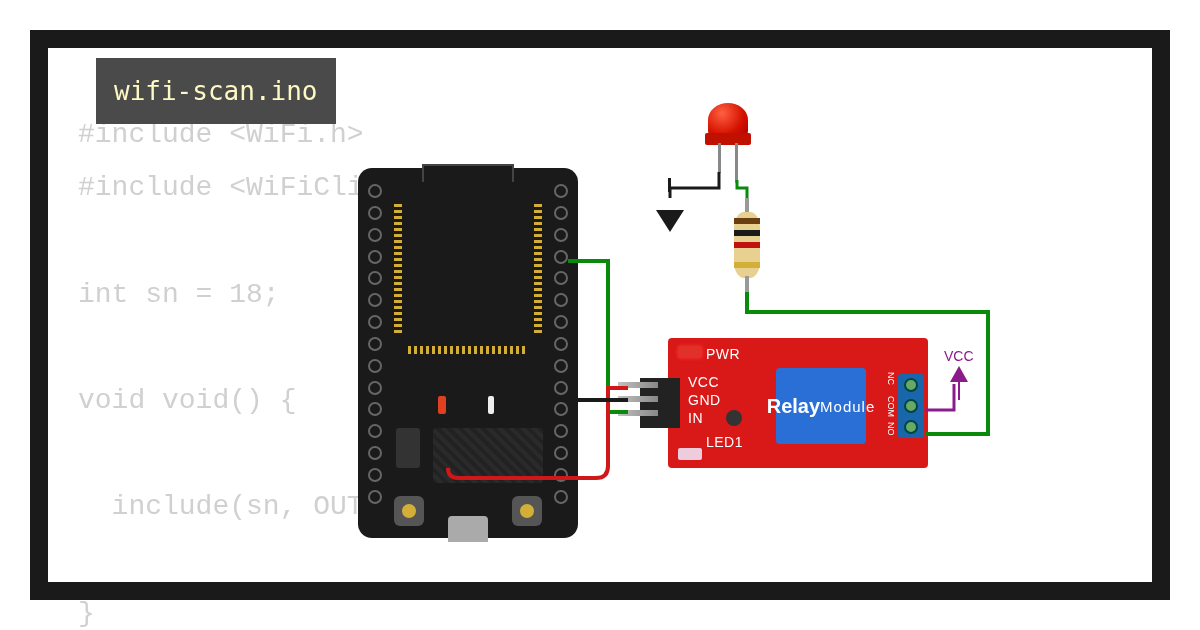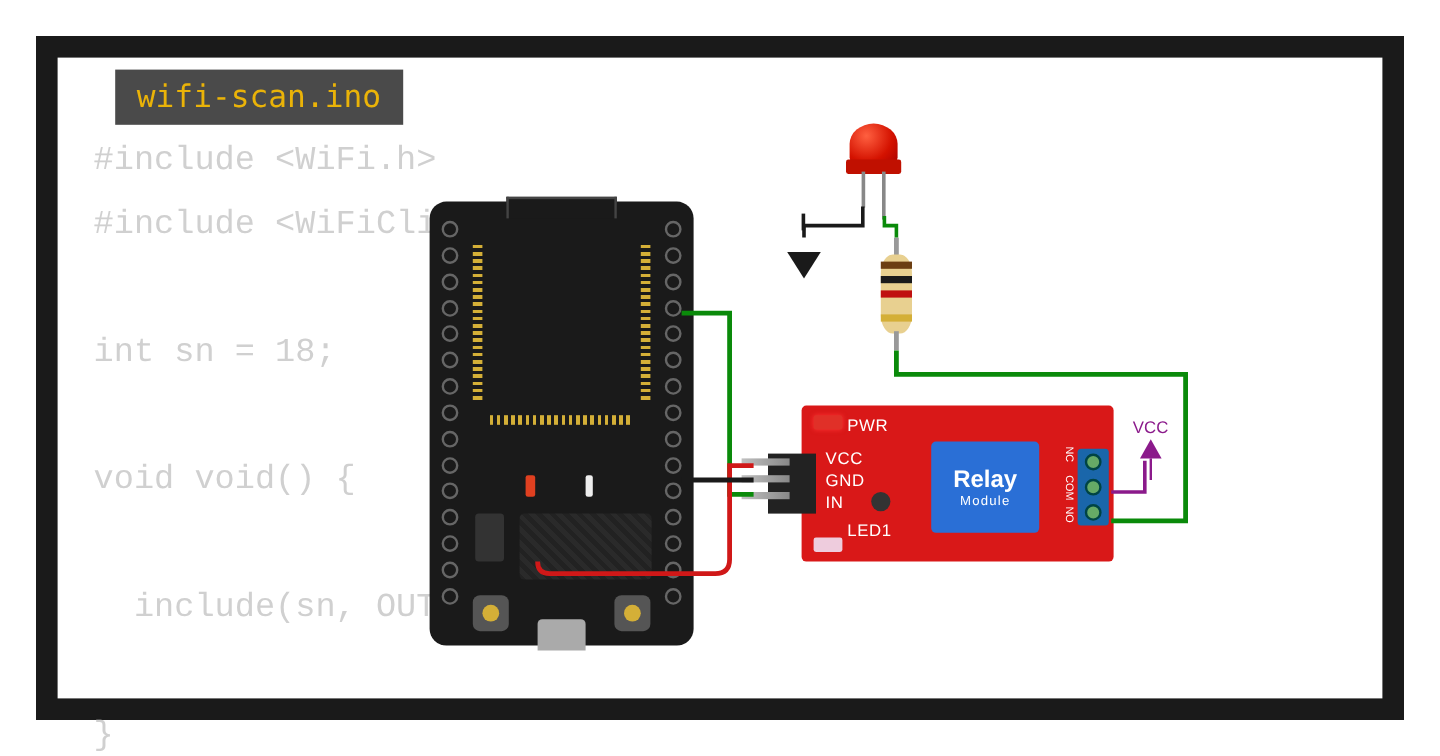--- a/index.html
+++ b/index.html
@@ -18,24 +18,24 @@
     width: 1140px;
     height: 570px;
     border: 18px solid #1a1a1a;
     background: #fff;
   }
   .filename-tab {
     position: absolute;
     left: 48px;
     top: 10px;
     background: #4a4a4a;
-    color: #eab308;
+    color: #fef9c3;
     font-family: monospace;
     font-size: 26px;
-    padding: 8px 18px;
+    padding: 18px 18px;
     z-index: 10;
   }
   .code-area {
     position: absolute;
     left: 30px;
     top: 60px;
     font-family: 'Courier New', monospace;
     font-size: 28px;
     line-height: 1.9;
     color: #d0d0d0;
@@ -175,27 +175,27 @@
   .relay-header-pins .hpin {
     width:40px; height:6px; background:linear-gradient(to right,#c0c0c0,#888);
   }
   .relay-block {
     position: absolute;
     right: 62px; top: 30px;
     width: 90px; height: 76px;
     background: #2a6fd6;
     border-radius: 4px;
     display: flex;
-    flex-direction: column;
+    flex-direction: row;
     align-items: center;
     justify-content: center;
     color: #fff;
   }
   .relay-block .t1 { font-size: 20px; font-weight: bold; }
-  .relay-block .t2 { font-size: 11px; letter-spacing: 1px; }
+  .relay-block .t2 { font-size: 15px; letter-spacing: 1px; }
   .relay-term {
     position:absolute; right:4px; top:36px; width:26px; height:64px;
     background:#1a66aa; border-radius:3px;
     display:flex; flex-direction:column; justify-content:space-around; align-items:center;
   }
   .relay-term .screw { width:14px; height:14px; background:#6a6; border-radius:50%; border:2px solid #044; }
   .relay-pin-label { position:absolute; font-size:14px; color:#fff; font-family:sans-serif; letter-spacing:0.5px; }
   .relay-side-label { position:absolute; font-size:9px; color:#fff; font-family:sans-serif; writing-mode:vertical-rl; }
   .relay-pwr-led { position:absolute; left:10px; top:8px; width:24px; height:12px; background:#e03028; border-radius:2px; box-shadow:0 0 4px #f33; }
   .relay-led1 { position:absolute; left:10px; bottom:8px; width:24px; height:12px; background:#ecd; border-radius:2px; }

